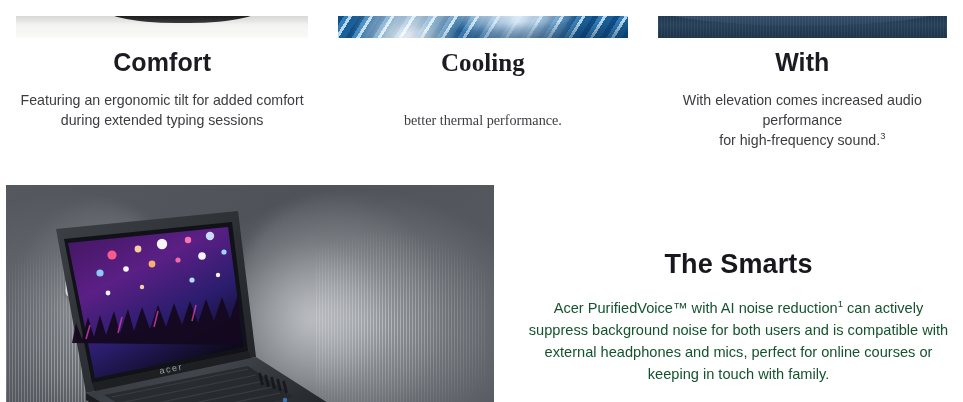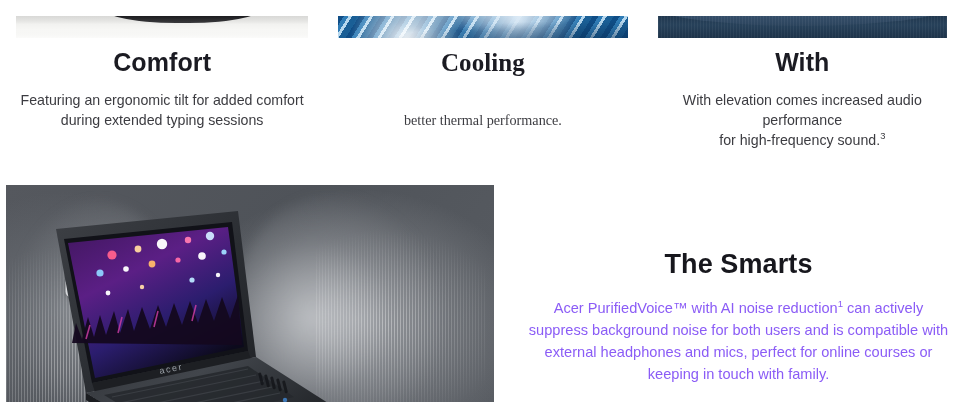--- a/index.html
+++ b/index.html
@@ -246,21 +246,21 @@
     font-size: 27px;
     font-weight: 700;
     color: #17171d;
     letter-spacing: .1px;
   }
   .smarts-desc {
     margin: 18px auto 0;
     max-width: 432px;
     font-size: 14.6px;
     line-height: 1.5;
-    color: #8b5cf6;
+    color: #14532d;
   }
   .smarts-desc sup {
     font-size: 9.6px;
     vertical-align: super;
     line-height: 0;
   }
 </style>
 </head>
 <body>
 

